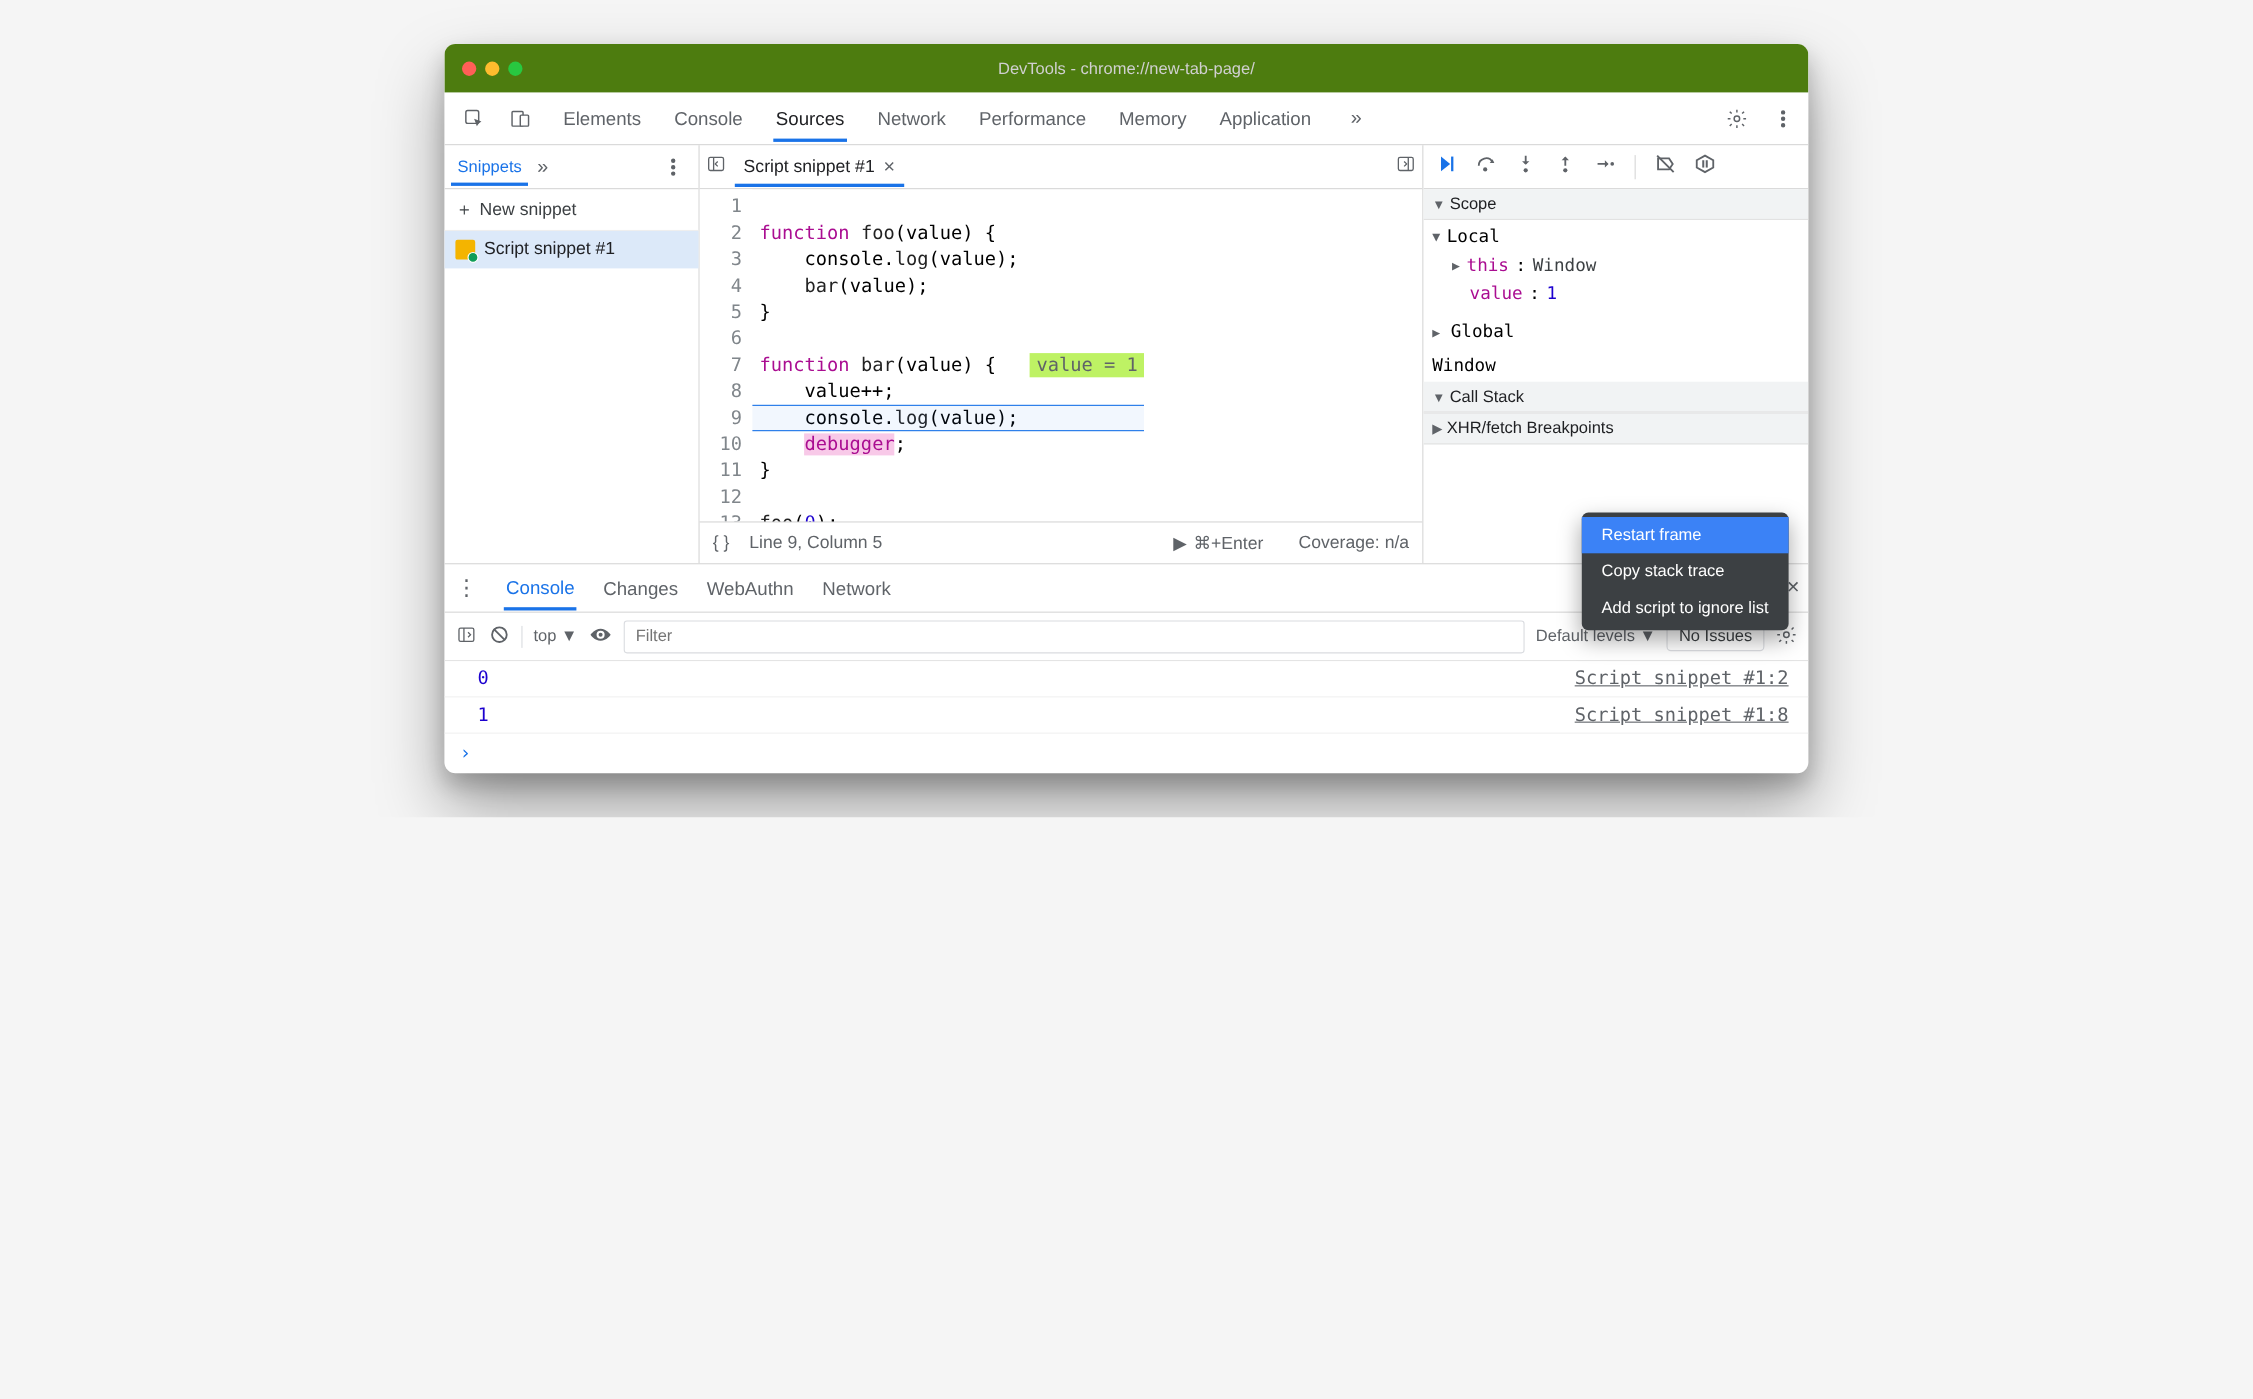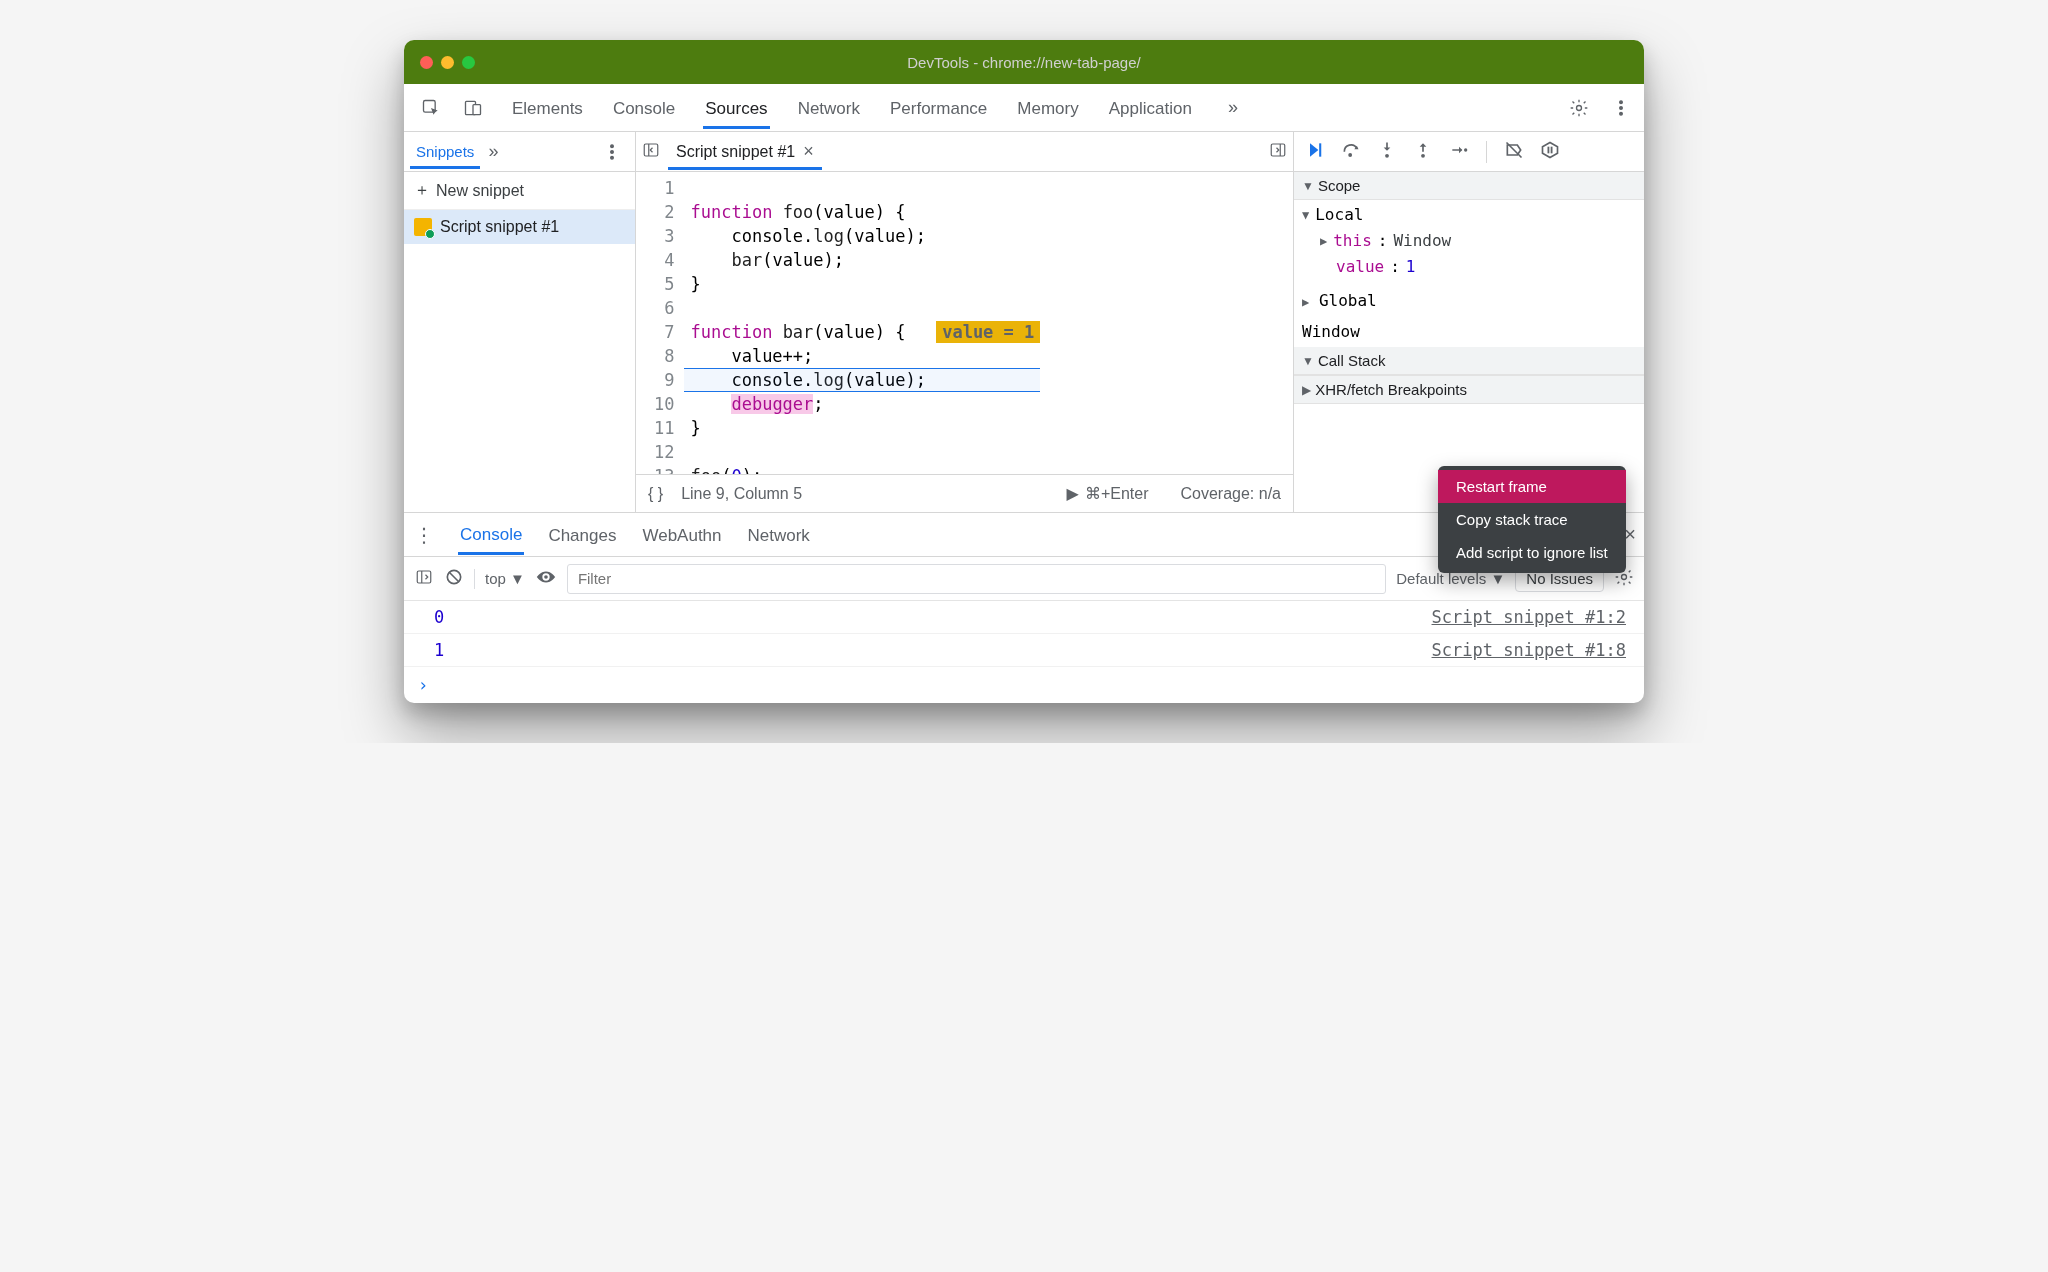--- a/index.html
+++ b/index.html
@@ -88,21 +88,21 @@
   .file-tab { display: flex; align-items: center; gap: 8px; padding: 8px 8px 5px; border-bottom: 3px solid #1a73e8; font-size: 16px; color: #202124; }
   .close-x { font-size: 18px; color: #5f6368; }
 
   .code { flex: 1; overflow: hidden; display: flex; font-family: Menlo, Consolas, monospace; font-size: 17px; line-height: 24px; }
   .gutter { text-align: right; color: #80868b; padding: 4px 10px 4px 18px; background: #fff; }
   .code-body { padding: 4px 0 4px 6px; position: relative; white-space: pre; }
   .kw { color: #aa0d91; }
   .fn { color: #222; }
   .num { color: #1c00cf; }
   .dbg { background: #f8c9e8; color: #aa0d91; }
-  .hint { background: #eab308; color: #5f6368; padding: 1px 6px; font-weight: bold; }
+  .hint { background: #bef264; color: #5f6368; padding: 1px 6px; }
   .paused-line { position: absolute; left: 0px; right: 0; height: 24px; border-top: 1px solid #1a73e8; border-bottom: 1px solid #1a73e8; background: rgba(26,115,232,0.06); pointer-events: none; }
 
   .status-bar { height: 38px; border-top: 1px solid #d6d6d6; display: flex; align-items: center; padding: 0 12px; color: #5f6368; font-size: 16px; gap: 18px; }
   .status-bar .run { margin-left: auto; display: flex; align-items: center; gap: 6px; }
   .status-bar .cov { margin-left: 14px; }
 
   .debugger { width: 350px; display: flex; flex-direction: column; overflow: hidden; }
   .dbg-controls { height: 40px; display: flex; align-items: center; gap: 14px; padding: 0 10px; border-bottom: 1px solid #d6d6d6; }
   .dbg-controls svg { width: 22px; height: 20px; }
   .sep { width: 1px; height: 22px; background: #d6d6d6; margin: 0 2px; }
@@ -122,21 +122,21 @@
     position: absolute;
     background: #3c4043;
     color: #fff;
     border-radius: 6px;
     padding: 4px 0;
     font-size: 15px;
     box-shadow: 0 8px 20px rgba(0,0,0,0.35);
     z-index: 50;
   }
   .context-menu .item { padding: 8px 18px; white-space: nowrap; }
-  .context-menu .item.sel { background: #be185d; }
+  .context-menu .item.sel { background: #3b82f6; }
 
   .drawer {
     border-top: 1px solid #d6d6d6;
   }
   .drawer-tabs { display: flex; align-items: center; height: 44px; padding: 0 8px; gap: 22px; color: #5f6368; font-size: 17px; border-bottom: 1px solid #d6d6d6; }
   .drawer-tabs .dtab { padding: 10px 2px 7px; }
   .drawer-tabs .dtab.active { color: #1a73e8; border-bottom: 3px solid #1a73e8; }
   .drawer-tabs .dots { width: 24px; text-align: center; font-size: 20px; }
   .drawer-tabs .close { margin-left: auto; font-size: 20px; }
   .console-toolbar { display: flex; align-items: center; gap: 10px; height: 44px; padding: 0 10px; border-bottom: 1px solid #e4e4e4; color: #5f6368; font-size: 15px; justify-content: center; }

